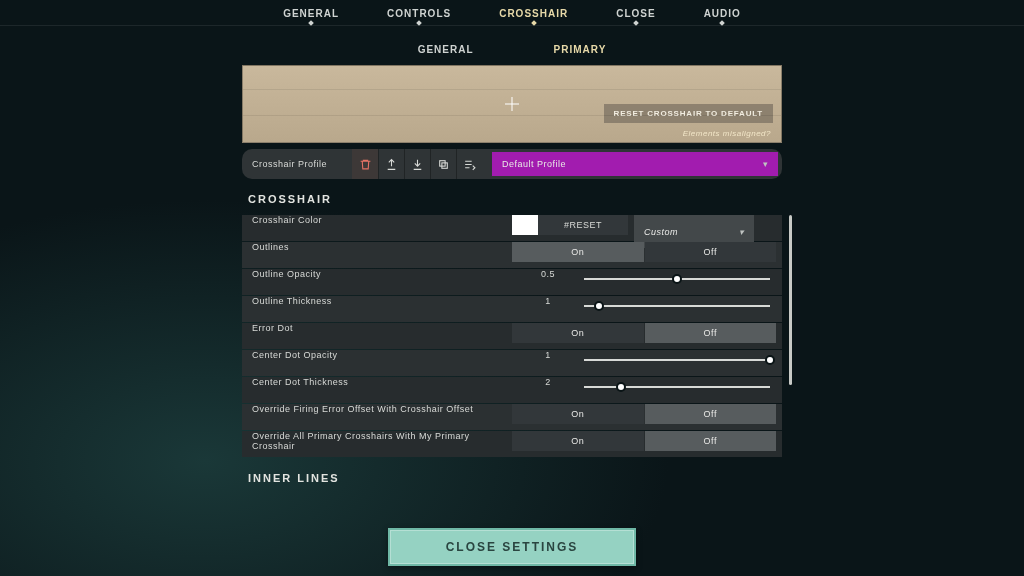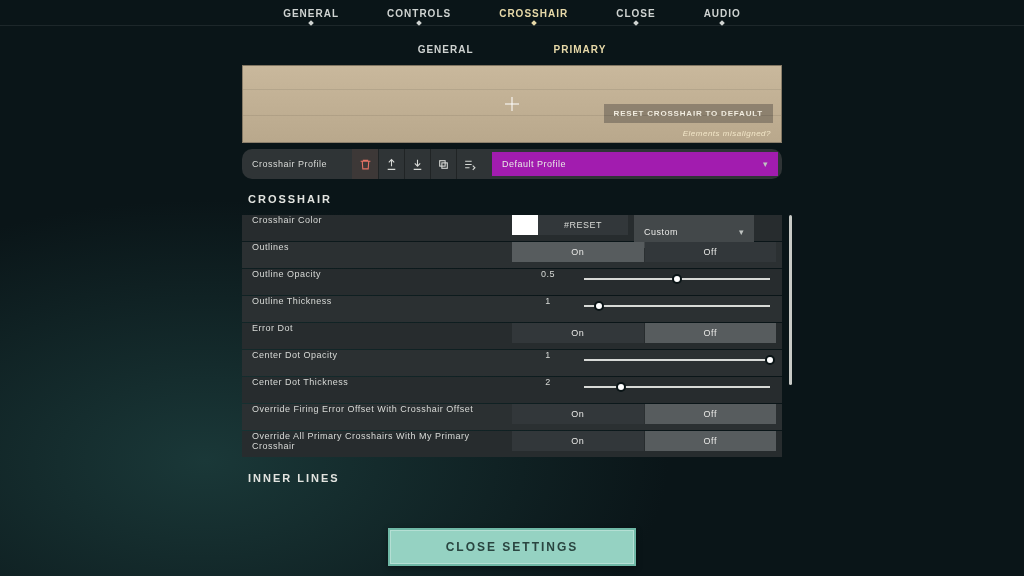--- a/index.html
+++ b/index.html
@@ -187,20 +187,21 @@
     margin:0 6px 0 0;
   }
   .dropdown-mini {
     flex:0 0 120px;
     background:#43484a;
     height:33px;
     display:flex; align-items:center; justify-content:space-between;
     padding:0 10px; font-size:9px;
     cursor:pointer;
     margin-right:23px;
+    font-style:italic;
   }
 
   
   .segmented {
     display:flex; flex:1; margin-right:6px; height:20px;
   }
   .seg {
     flex:1; display:flex; align-items:center; justify-content:center;
     font-size:9px; background:#32373a;
     cursor:pointer;

